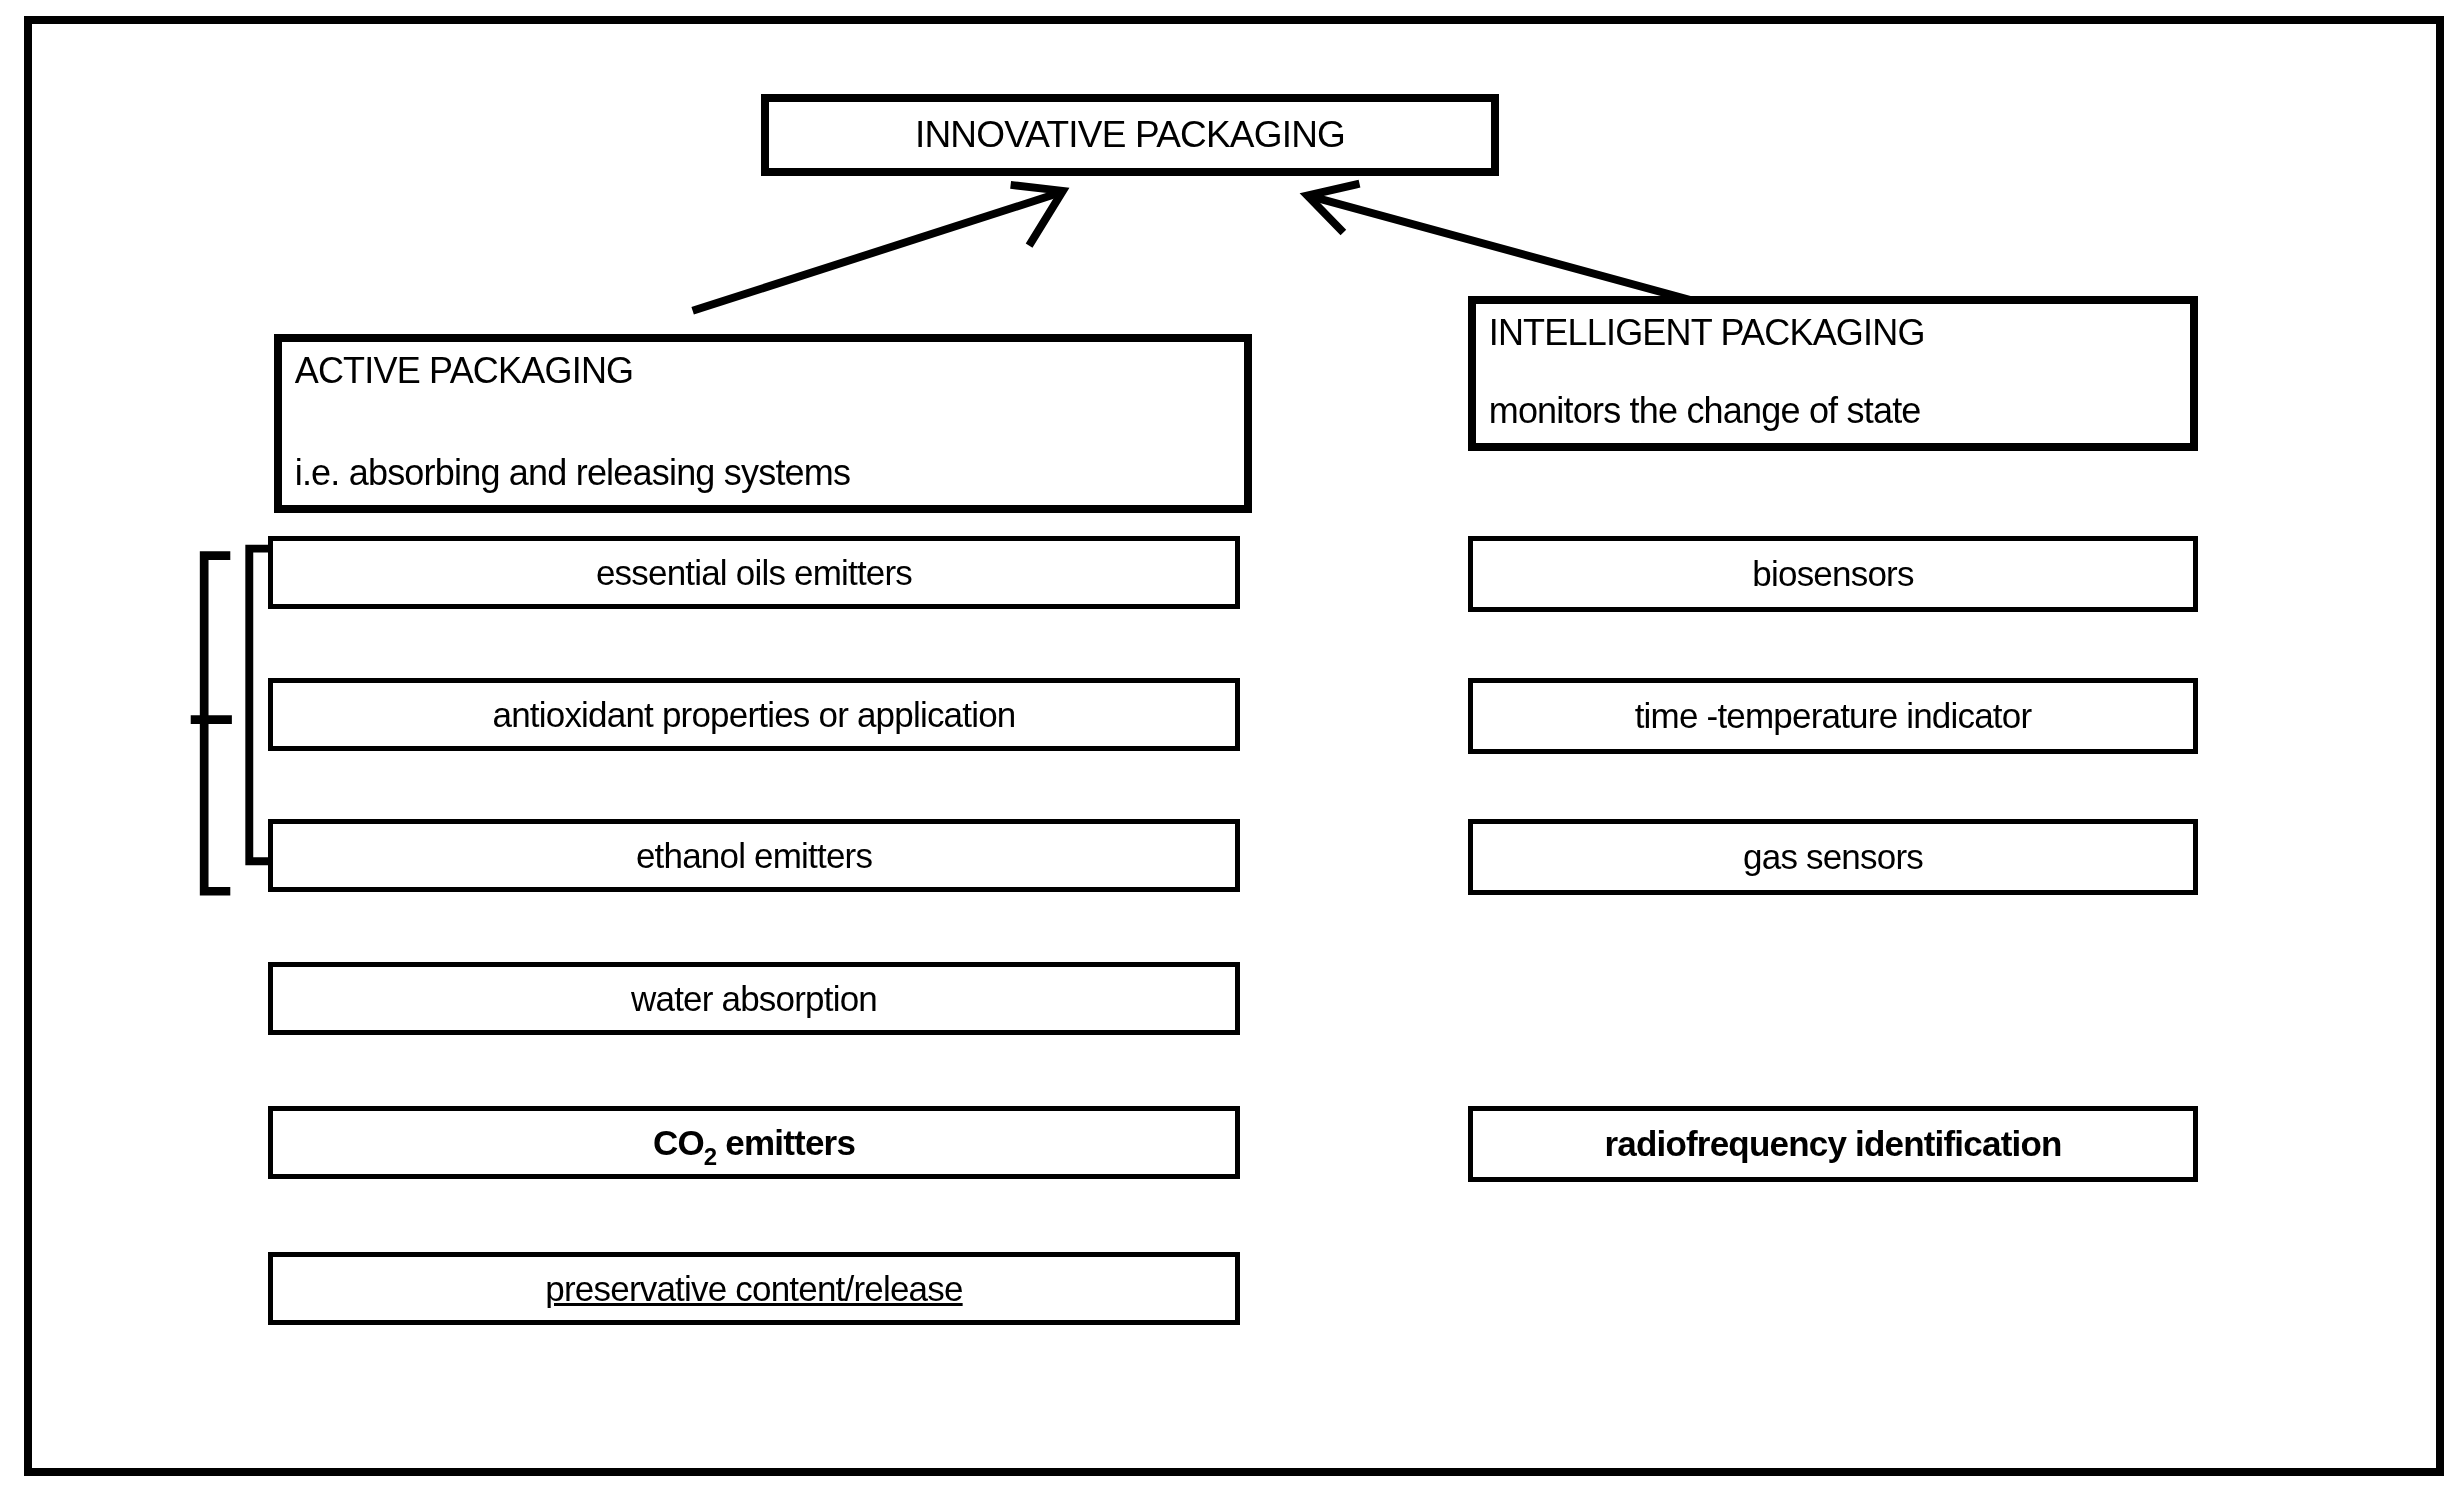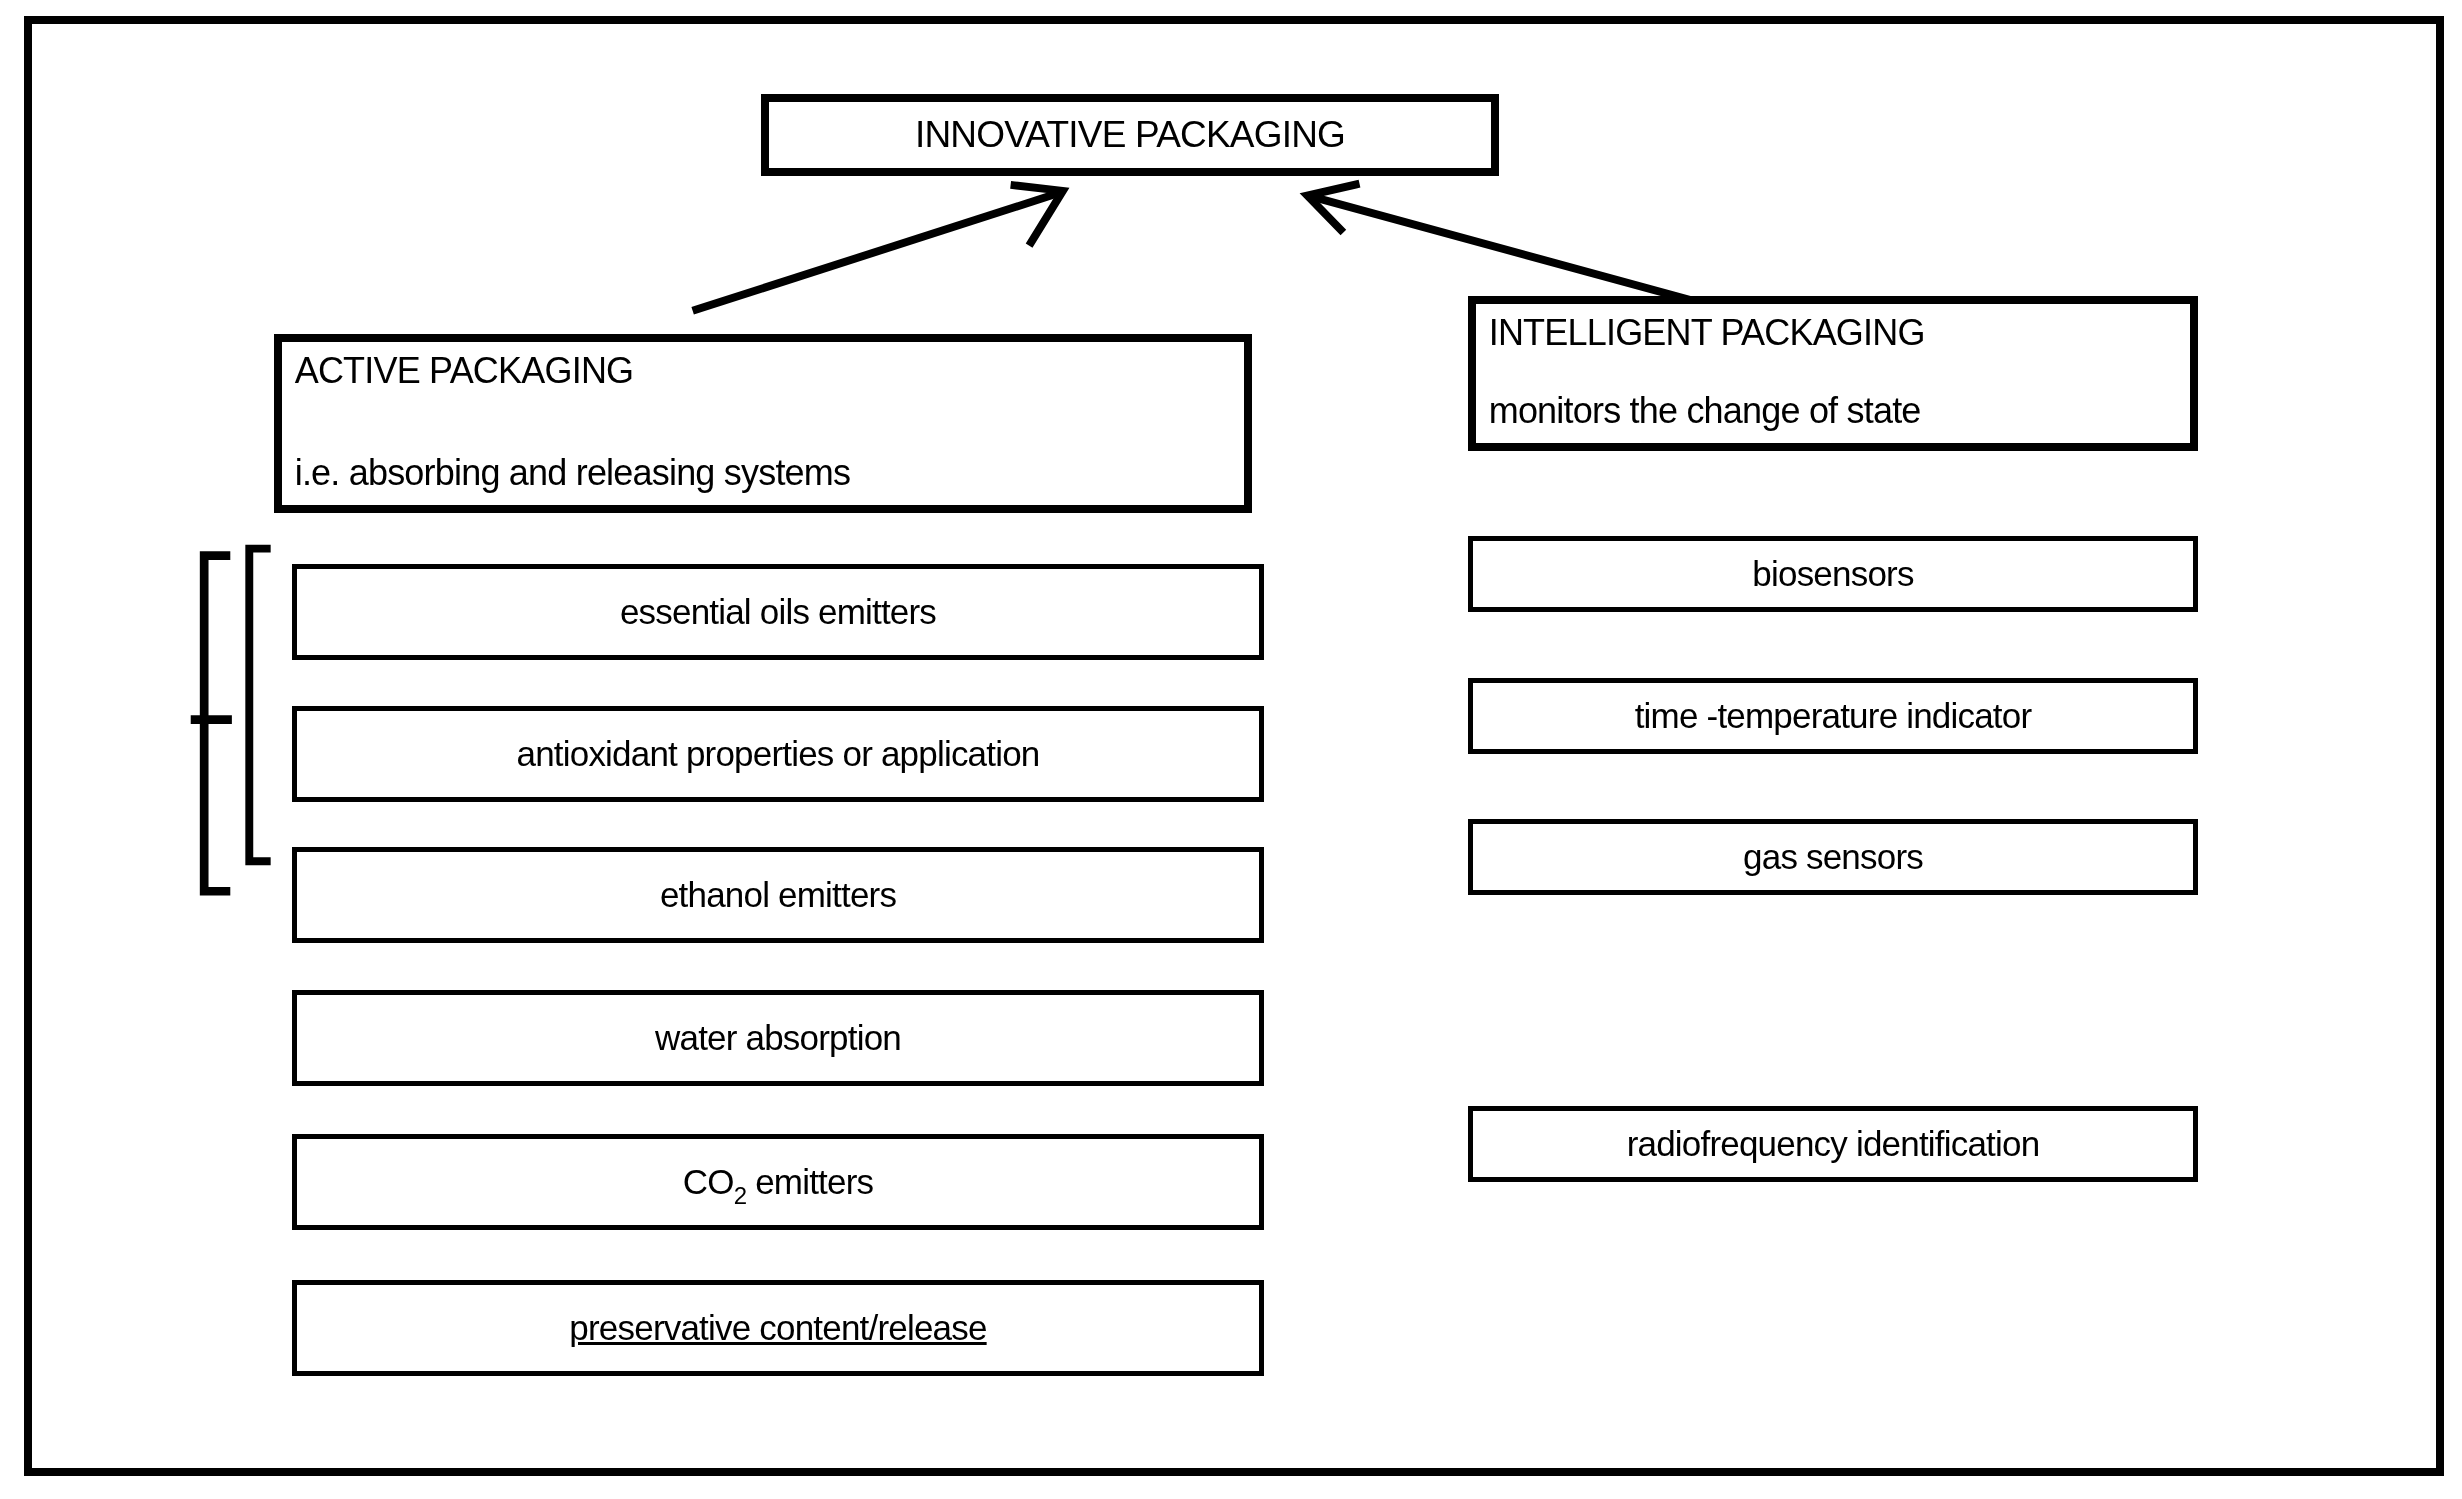--- a/index.html
+++ b/index.html
@@ -49,27 +49,27 @@
     padding: 11px 0 14.2px 12.7px;
     font-size: 36px;
     line-height: 1.0;
   }
   .header-left  { left: 274px;  top: 334px; width: 978px; height: 179px; }
   .header-right { left: 1468px; top: 296px; width: 730px;  height: 155px; }
   .item-box {
     border: 5.5px solid #000000;
     font-size: 35px;
   }
-  .item-left  { left: 292px;  width: 972px; height: 96px; margin-top: 28px; }
+  .item-left  { left: 268px;  width: 972px; height: 73px; }
   .item-right { left: 1468px; width: 730px;  height: 76px; text-align: right; }
   .r1 { top: 536px; }
   .r2 { top: 678px; }
   .r3 { top: 819px; }
   .r4 { top: 962px; }
-  .r5 { top: 1106px; }
+  .r5 { top: 1106px; font-weight: bold; }
   .r6 { top: 1252px; text-decoration: underline; }
   .item-box sub {
     font-size: 24px;
     line-height: 0;
     vertical-align: -9.5px;
   }
   .overlay-svg {
     position: absolute;
     left: 0; top: 0;
     width: 2462px; height: 1500px;

